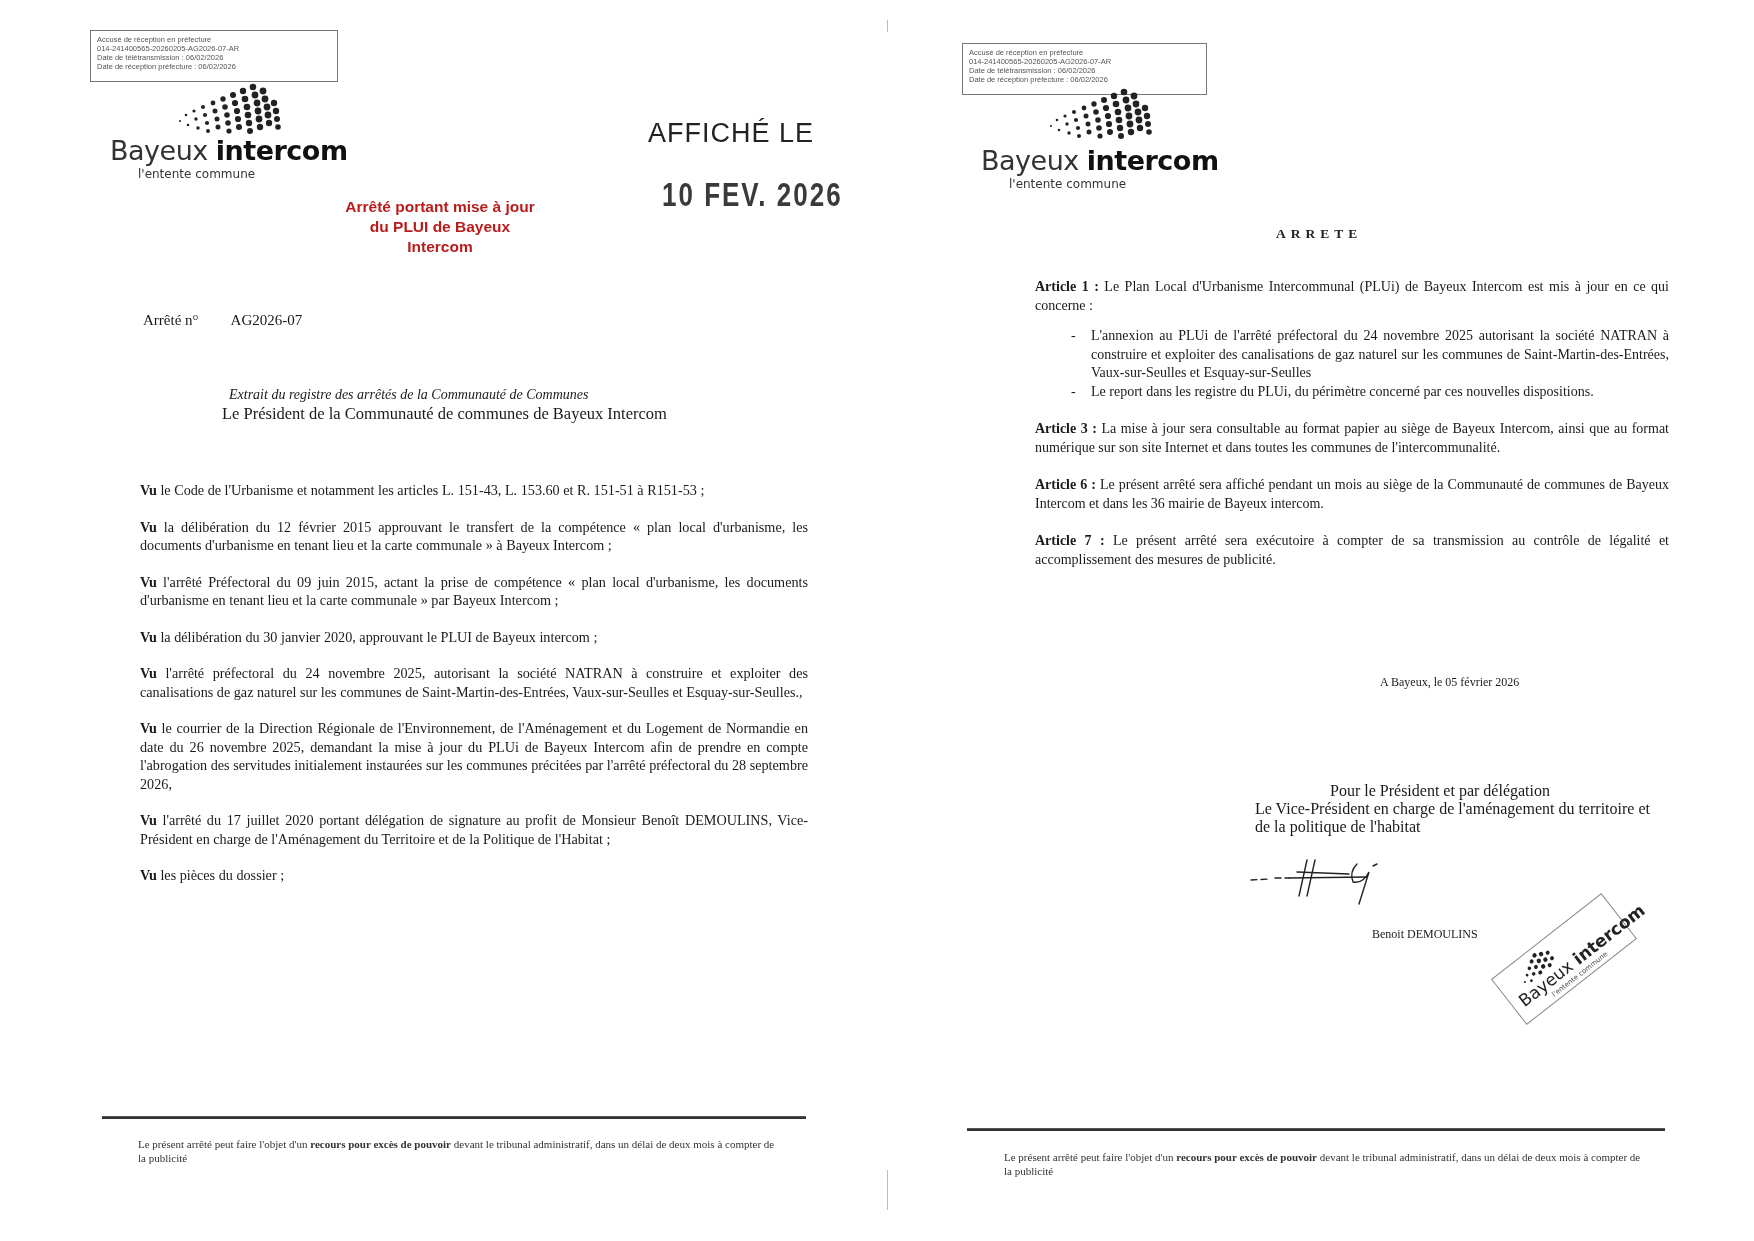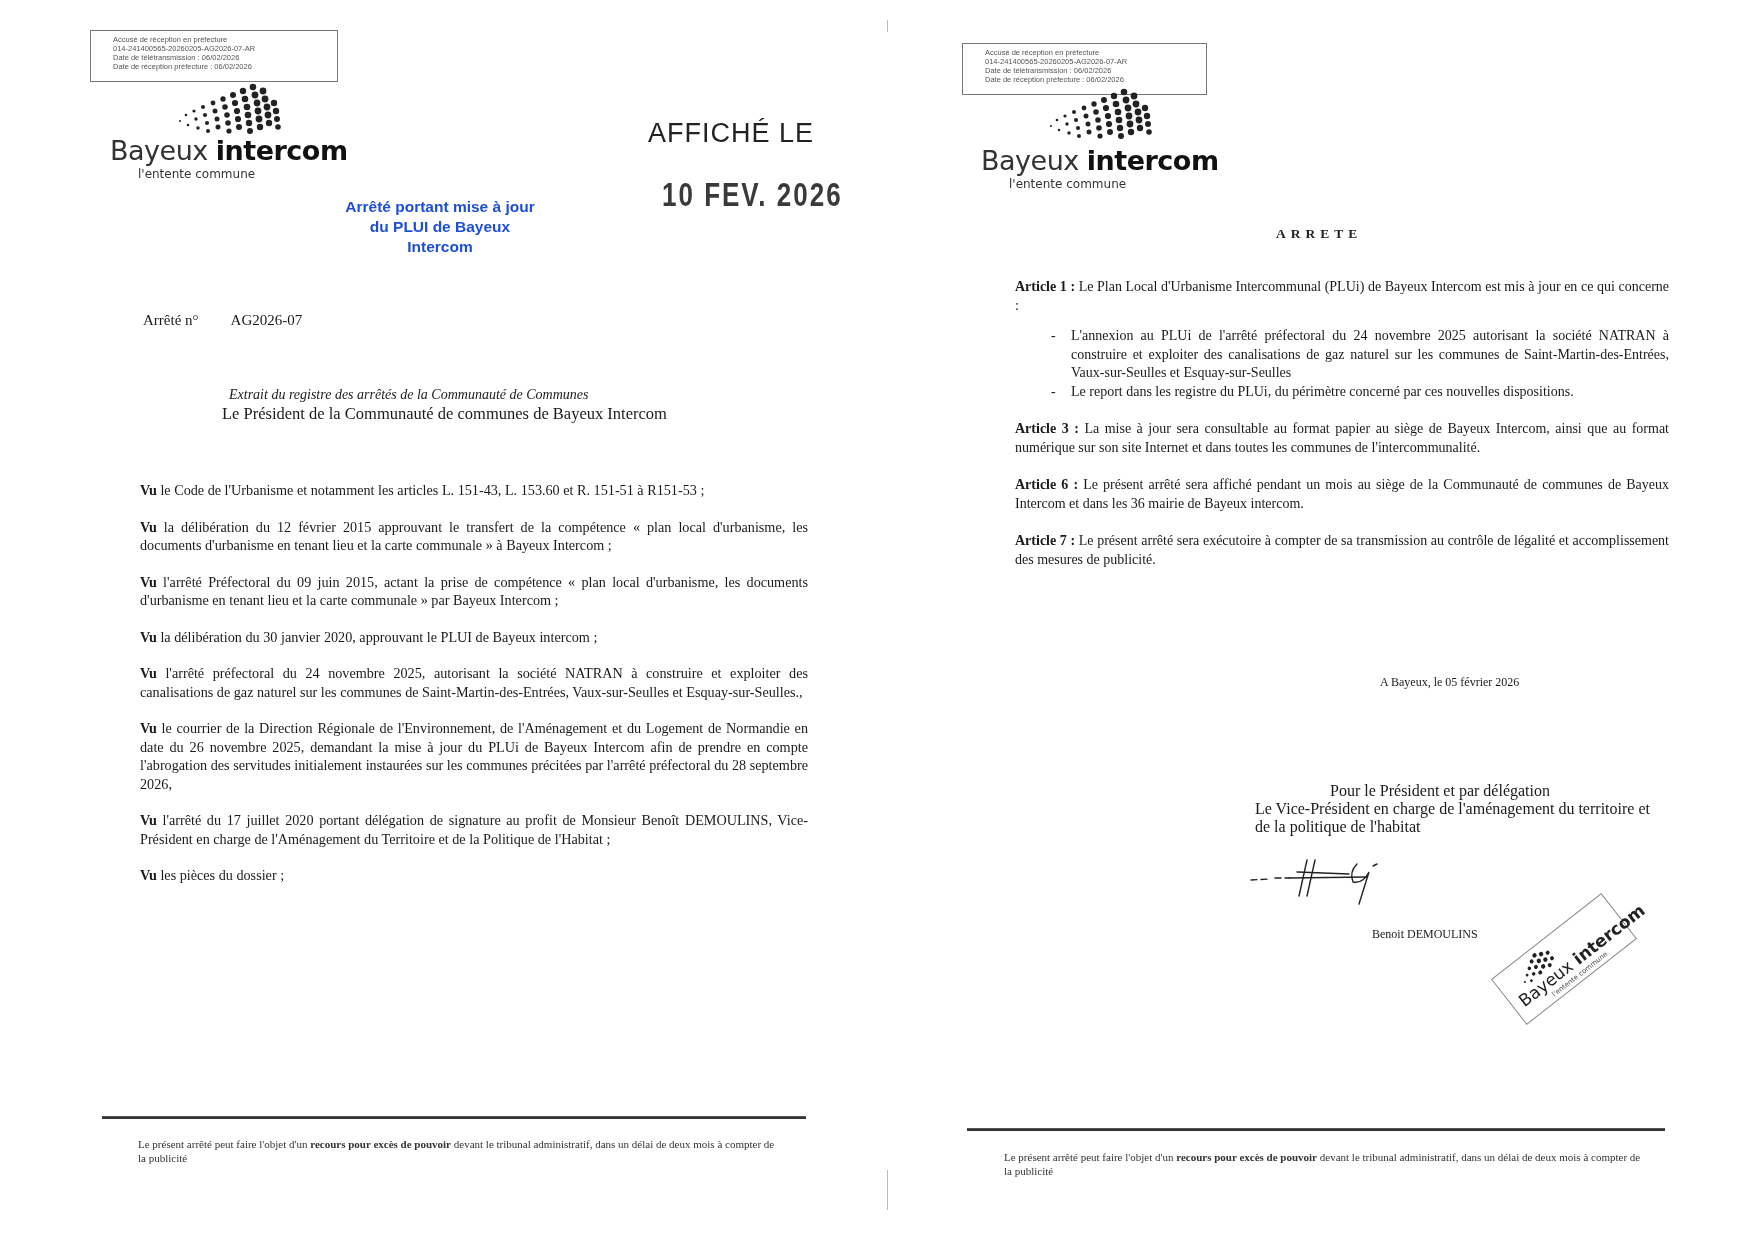--- a/index.html
+++ b/index.html
@@ -6,21 +6,21 @@
     html, body { width: 1754px; height: 1241px; background: #ffffff; overflow: hidden; }
     body { position: relative; font-family: "Liberation Serif", serif; color: #1a1a1a; }
 
     .page { position: absolute; top: 0; height: 1241px; }
     .page-left { left: 0; width: 877px; }
     .page-right { left: 877px; width: 877px; }
 
     .accuse-box {
       position: absolute; border: 1px solid #777; background: #fff;
       font-family: "Liberation Sans", sans-serif; font-size: 7.5px; line-height: 9px; color: #555;
-      padding: 4px 22px;
+      padding: 4px 6px;
     }
     .accuse-box div { white-space: nowrap; }
 
     .logo { position: absolute; width: 240px; height: 100px; }
     .logo svg { position: absolute; left: 60px; top: 0; }
     .logo-text {
       position: absolute; left: 0; top: 52px; font-family: "DejaVu Sans", sans-serif;
       font-size: 27px; letter-spacing: -0.5px; color: #222; white-space: nowrap;
     }
     .logo-text .light { font-weight: normal; color: #333; }
@@ -34,21 +34,21 @@
       position: absolute; font-family: "Liberation Sans", sans-serif; font-size: 27px; color: #222;
       letter-spacing: 1px; white-space: nowrap;
     }
     .stamp-date {
       position: absolute; font-family: "Liberation Sans", sans-serif; font-size: 26px; color: #3a3a3a;
       font-weight: bold; letter-spacing: 2px; transform: scaleY(1.25); white-space: nowrap;
     }
 
     .title-block {
       position: absolute; text-align: center; font-family: "Liberation Sans", sans-serif;
-      font-size: 15.5px; font-weight: bold; line-height: 20px; color: #1d4ed8;
+      font-size: 15.5px; font-weight: bold; line-height: 20px; color: #b91c1c;
     }
 
     .arrete-num { position: absolute; font-size: 15px; white-space: nowrap; }
     .arrete-num .num { margin-left: 32px; }
 
     .extrait { position: absolute; text-align: left; }
     .extrait .it { font-style: italic; font-size: 14px; margin-left: 7px; }
     .extrait .pres { font-size: 16.5px; margin-top: 1px; }
 
     .vu-list { position: absolute; font-size: 14.2px; line-height: 18.5px; text-align: justify; }
@@ -60,21 +60,21 @@
       border-top: 1px solid #555;
     }
     .footer-text { position: absolute; font-size: 11px; line-height: 14px; color: #333; }
     .footer-text .b { font-weight: bold; }
 
     .arrete-heading {
       position: absolute; font-size: 13.5px; letter-spacing: 5px; font-weight: bold; color: #222;
     }
 
     .articles { position: absolute; font-size: 14px; line-height: 18.5px; text-align: justify; }
-    .article { margin-bottom: 19px; }
+    .article { margin-bottom: 19px; margin-left: 20px; }
     .article .lab { font-weight: bold; }
     .bullets { list-style: none; margin: 12px 0 12px 36px; }
     .bullets li { position: relative; padding-left: 20px; }
     .bullets li::before { content: "-"; position: absolute; left: 0; }
 
     .place-date { position: absolute; font-size: 12px; white-space: nowrap; }
     .signature-block { position: absolute; font-size: 16px; line-height: 18px; }
     .signature-block .center { text-align: center; }
     .signature-svg { position: absolute; }
     .signer-name { position: absolute; font-size: 12px; white-space: nowrap; }

